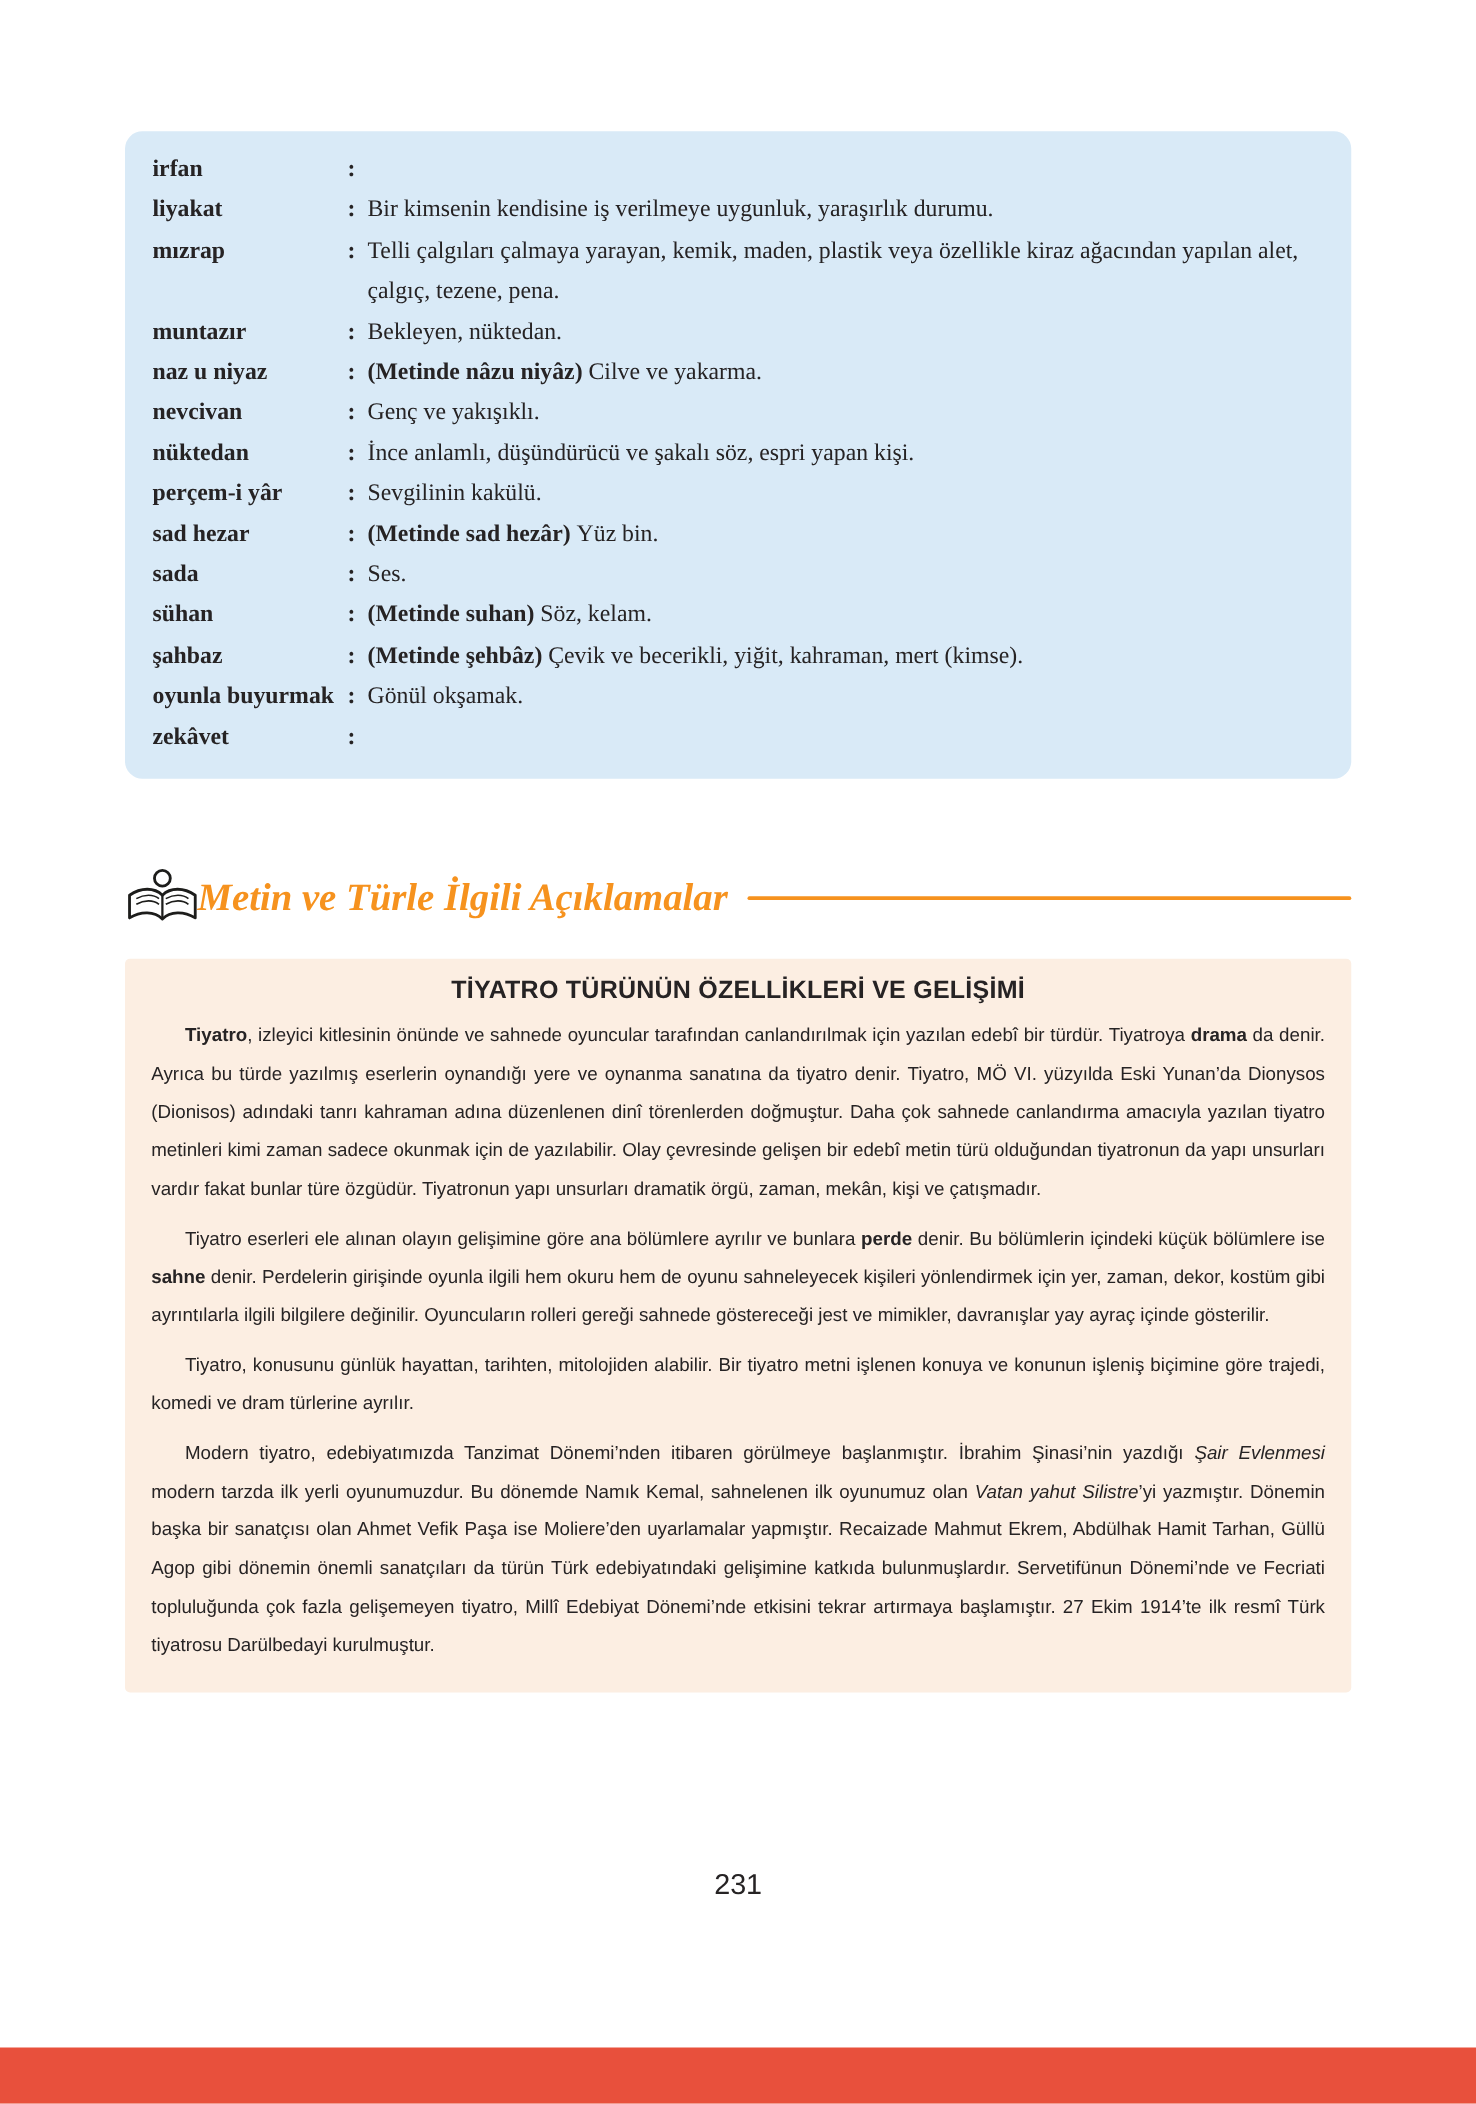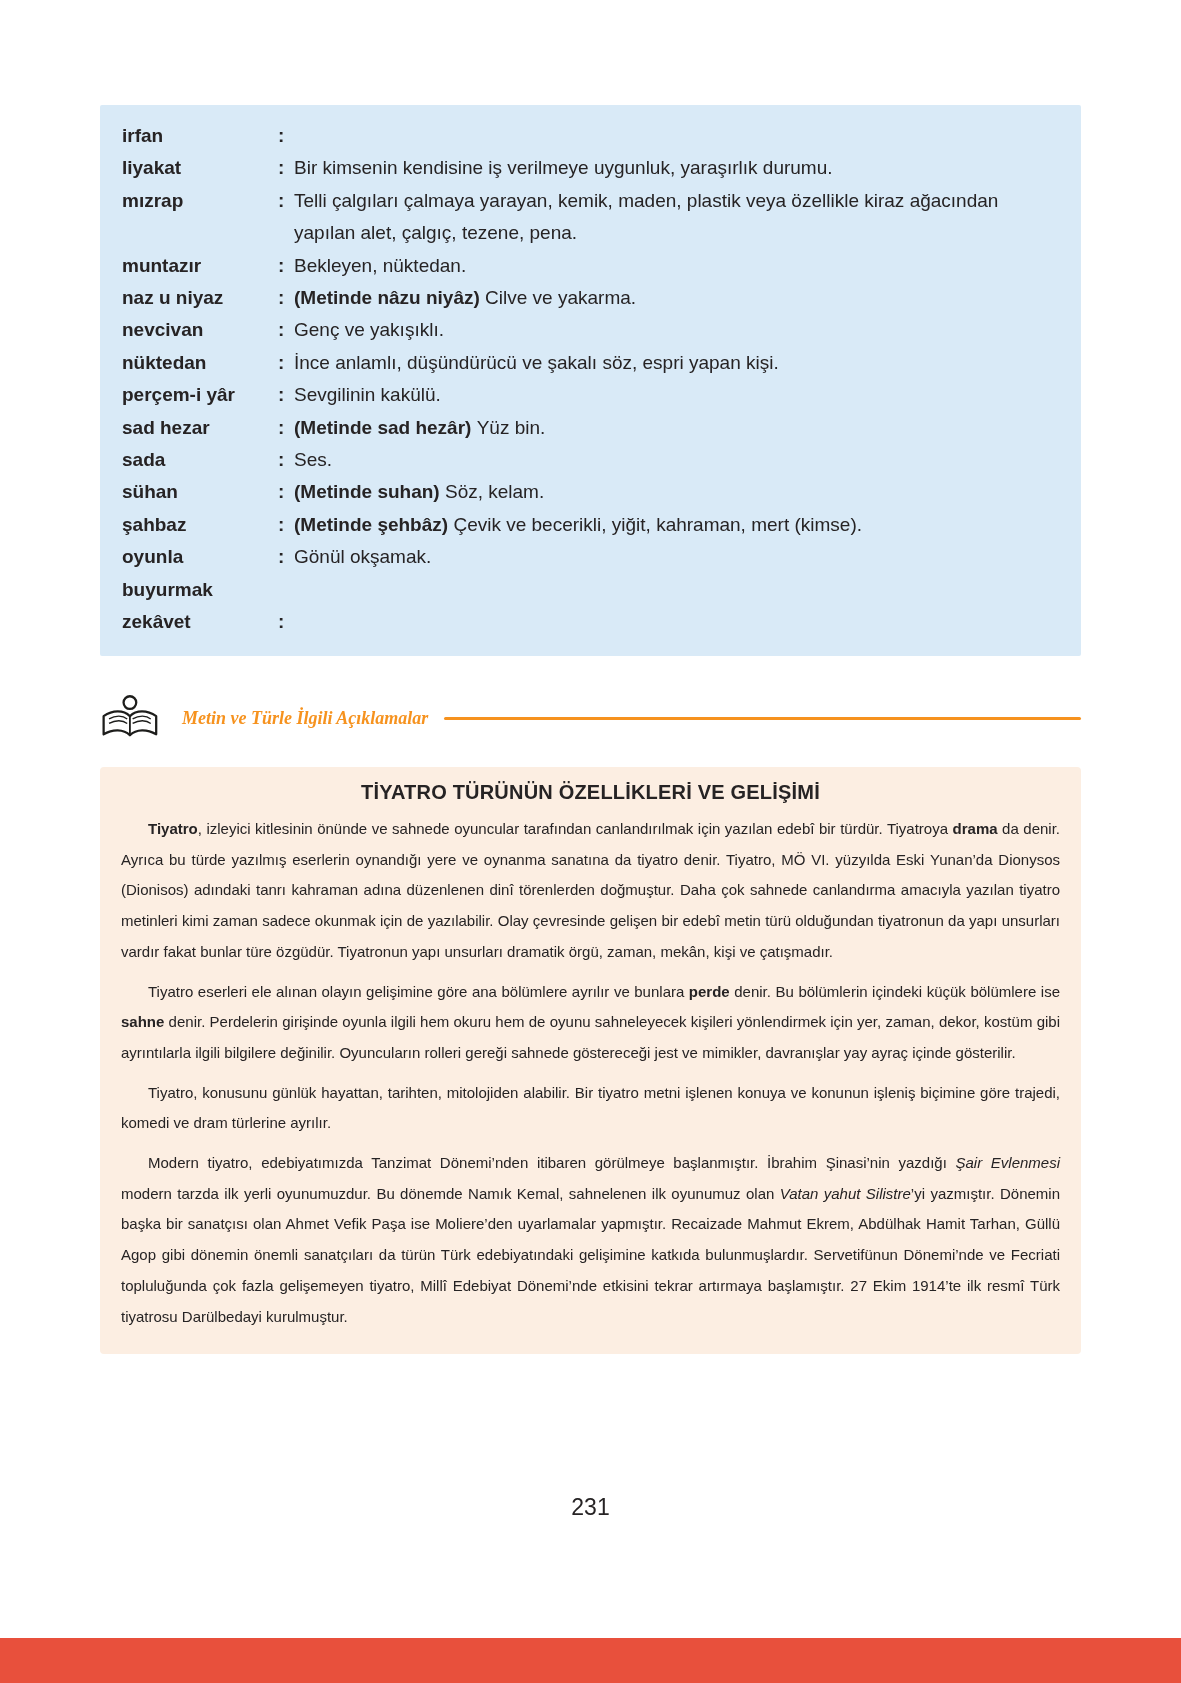--- a/index.html
+++ b/index.html
@@ -17,43 +17,44 @@
     background:#ffffff;
     font-family:"Liberation Sans", sans-serif;
     color:var(--text);
     overflow:hidden;
   }
 
   
   .glossary-box{
     position:absolute;top:105px;left:100px;width:981px;
     background:var(--glossary-bg);
-    border-radius:2px;
+    border-radius:14px;
     padding:15px 22px 17px 22px;
+    font-family:Liberation Serif, serif;
   }
   .glossary-row{
     display:flex;align-items:flex-start;
     font-size:19px;line-height:32.4px;
   }
   .glossary-row .term{flex:0 0 156px;font-weight:700;}
   .glossary-row .colon{flex:0 0 16px;font-weight:700;}
   .glossary-row .definition{flex:1;}
   .def-bold{font-weight:700;}
 
   
   .section-header{
     position:absolute;top:694px;left:100px;width:981px;
     display:flex;align-items:center;
   }
   .reader-icon{width:58px;height:48px;flex:none;}
   .section-heading{
     font-family:"Liberation Serif", serif;
     font-style:italic;font-weight:700;
-    font-size:18px;color:var(--accent);
-    margin-left:24px;white-space:nowrap;
+    font-size:31px;color:var(--accent);
+    margin-left:0;white-space:nowrap;
   }
   .section-rule{
     flex:1;height:3px;background:var(--accent);
     margin-left:16px;border-radius:2px;
   }
 
   
   .article-box{
     position:absolute;top:767px;left:100px;width:981px;
     background:var(--article-bg);

